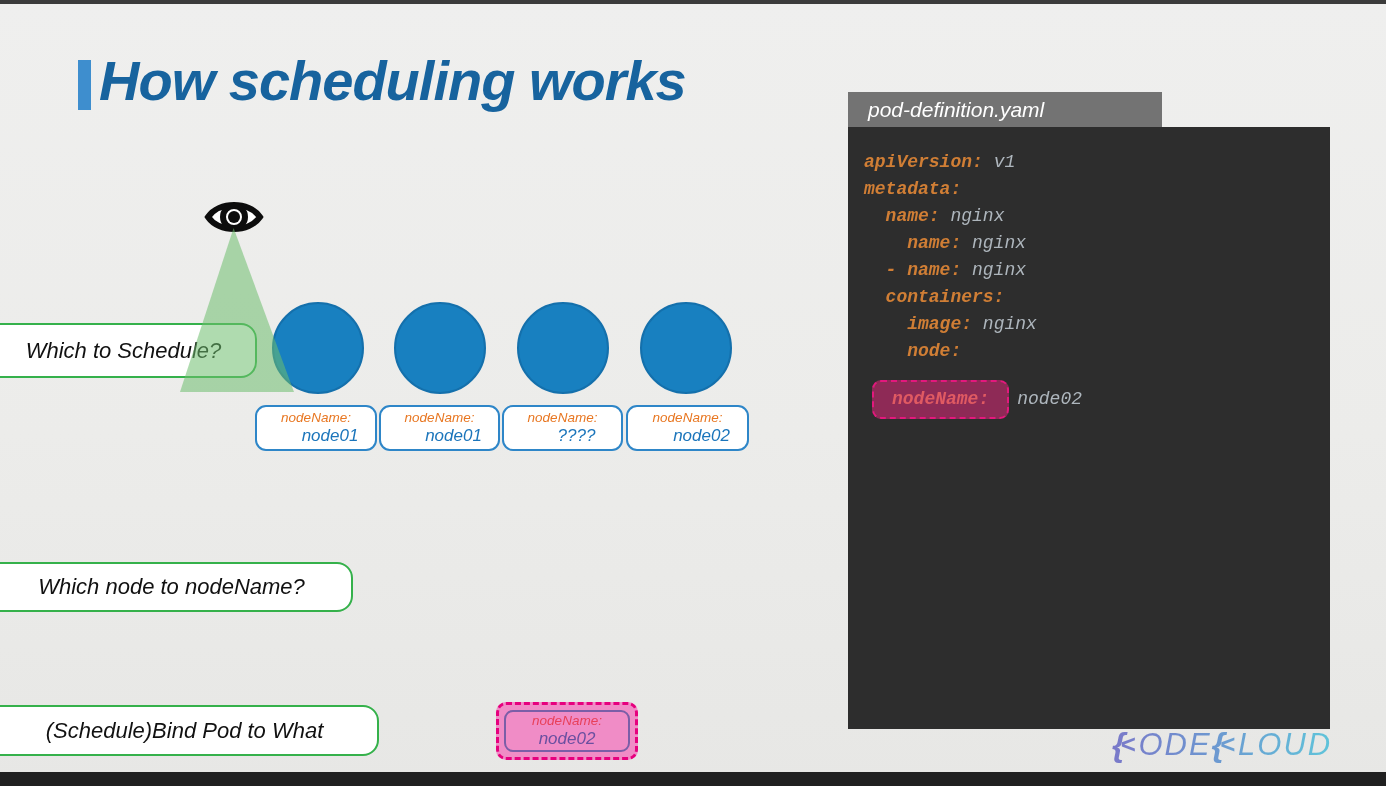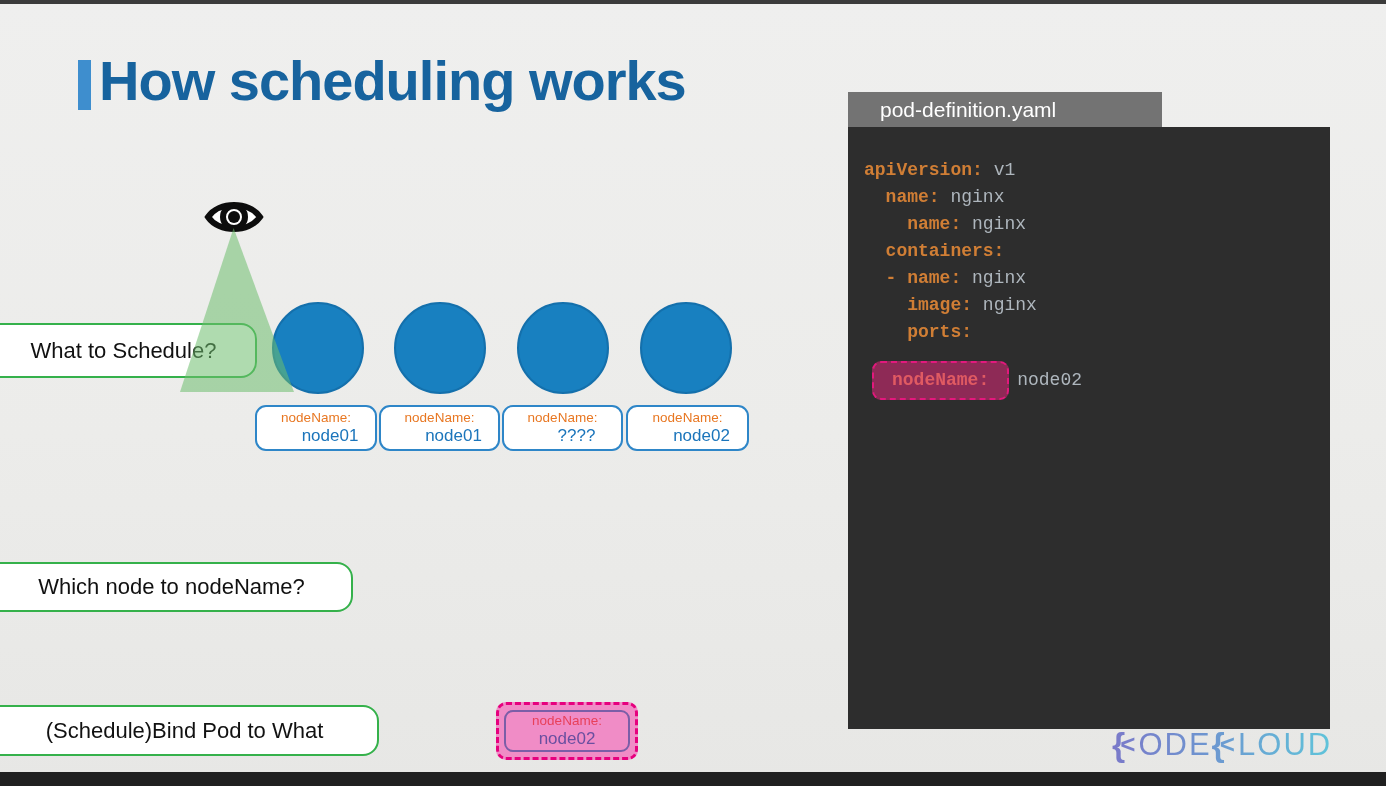--- a/index.html
+++ b/index.html
@@ -3,20 +3,21 @@
 <meta charset="utf-8">
 <style>
   * { margin:0; padding:0; box-sizing:border-box; }
   html,body { width:1386px; height:786px; overflow:hidden; }
   body { font-family:"Liberation Sans", sans-serif; }
 
   .stage {
     position:relative; width:1386px; height:786px;
     background:linear-gradient(180deg,#efefee 0%,#ececea 55%,#e7e7e5 100%);
     overflow:hidden;
+    font-style:italic;
   }
   .top-border   { position:absolute; top:0; left:0; width:100%; height:4px;  background:#3b3b3b; }
   .bottom-bar   { position:absolute; bottom:0; left:0; width:100%; height:14px; background:#202020; }
 
   
   .title-accent { position:absolute; left:78px; top:60px; width:13px; height:50px; background:#3e8ece; }
   .page-title   { position:absolute; left:99px; top:48px; font-size:56px; font-weight:bold;
                   color:#17639e; letter-spacing:-1px; }
 
   
@@ -67,25 +68,25 @@
     display:flex; flex-direction:column; align-items:center; justify-content:center;
     line-height:1.15; background:transparent;
   }
   .bind-badge .nk { color:#e8405a; font-size:13.5px; }
   .bind-badge .nv { color:#6a4fa0; font-size:17px; }
 
   
   .yaml-tab {
     position:absolute; left:848px; top:92px; width:314px; height:35px;
     background:#737373; color:#fff; font-size:21px;
-    display:flex; align-items:center; padding-left:32px; z-index:3;
+    display:flex; align-items:center; padding-left:20px; z-index:3;
   }
   .code-panel {
     position:absolute; left:848px; top:127px; width:482px; height:602px;
-    background:#2d2d2d; z-index:2; padding:30px 16px;
+    background:#2d2d2d; z-index:2; padding:22px 16px;
     font-family:"Liberation Mono", monospace; font-size:18px; line-height:27px;
   }
   .code-line { white-space:pre; }
   .code-line .k { color:#d07e35; font-weight:bold; }
   .code-line .v, .hl-line .v { color:#aeb6bd; }
   .hl-line { margin-top:15px; margin-left:8px; white-space:pre; display:flex; align-items:center; }
   .hl-key {
     display:inline-block; background:#8e2a56; border:2px dashed #e3187d; border-radius:9px;
     padding:4px 18px; color:#e05a62; font-weight:bold;
   }
@@ -136,45 +137,46 @@
   <div class="node-box b3">
     <span class="nk">nodeName:</span>
     <span class="nv">????</span>
   </div>
   <div class="node-box b4">
     <span class="nk">nodeName:</span>
     <span class="nv">node02</span>
   </div>
 
   <div class="q-box q1">
-    <span>What to Schedule?</span>
+    <span>Which to Schedule?</span>
   </div>
   <div class="q-box q2">
     <span>Which node to nodeName?</span>
   </div>
   <div class="q-box q3">
     <span>(Schedule)Bind Pod to What</span>
   </div>
 
   <div class="bind-badge">
     <div class="bind-badge-inner">
       <span class="nk">nodeName:</span>
       <span class="nv">node02</span>
     </div>
   </div>
 
   <div class="yaml-tab">pod-definition.yaml</div>
   <div class="code-panel">
     <div class="code-line"><span class="k">apiVersion:</span><span class="v"> v1</span></div>
+    <div class="code-line"><span class="k">metadata:</span><span class="v"></span></div>
     <div class="code-line"><span class="k">  name:</span><span class="v"> nginx</span></div>
     <div class="code-line"><span class="k">    name:</span><span class="v"> nginx</span></div>
+    <div class="code-line"><span class="k">  - name:</span><span class="v"> nginx</span></div>
     <div class="code-line"><span class="k">  containers:</span><span class="v"></span></div>
-    <div class="code-line"><span class="k">  - name:</span><span class="v"> nginx</span></div>
     <div class="code-line"><span class="k">    image:</span><span class="v"> nginx</span></div>
-    <div class="code-line"><span class="k">    ports:</span><span class="v"></span></div>
+    <div class="code-line"><span class="k">    node:</span><span class="v"></span></div>
     <div class="hl-line">
       <span class="hl-key">nodeName:</span>
       <span class="v">node02</span>
     </div>
   </div>
 
   <div class="logo">
     <span class="lg-brace">{</span>
     <span class="lg-chev">&lt;</span>
     <span>ODE</span>

